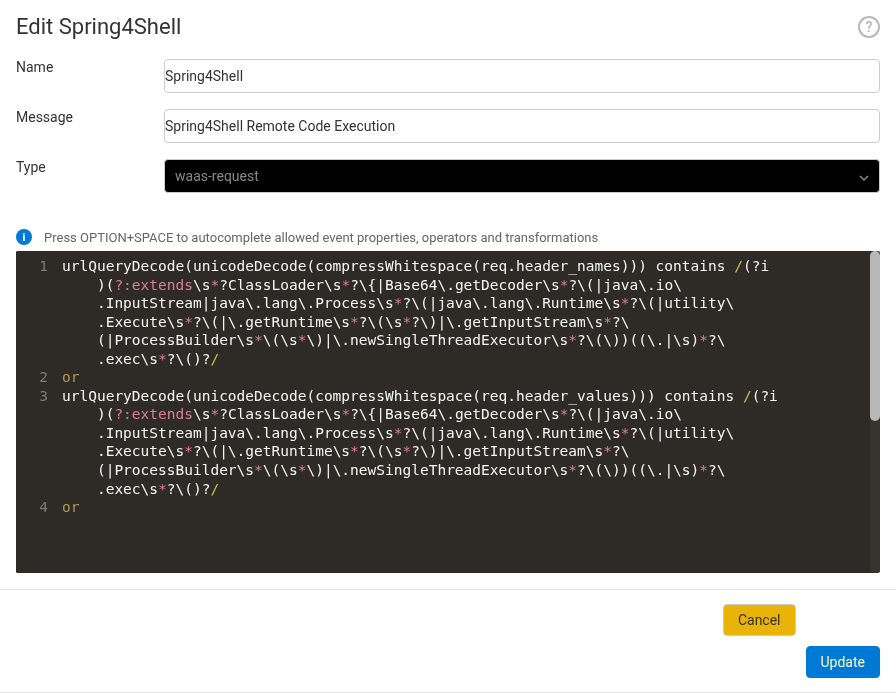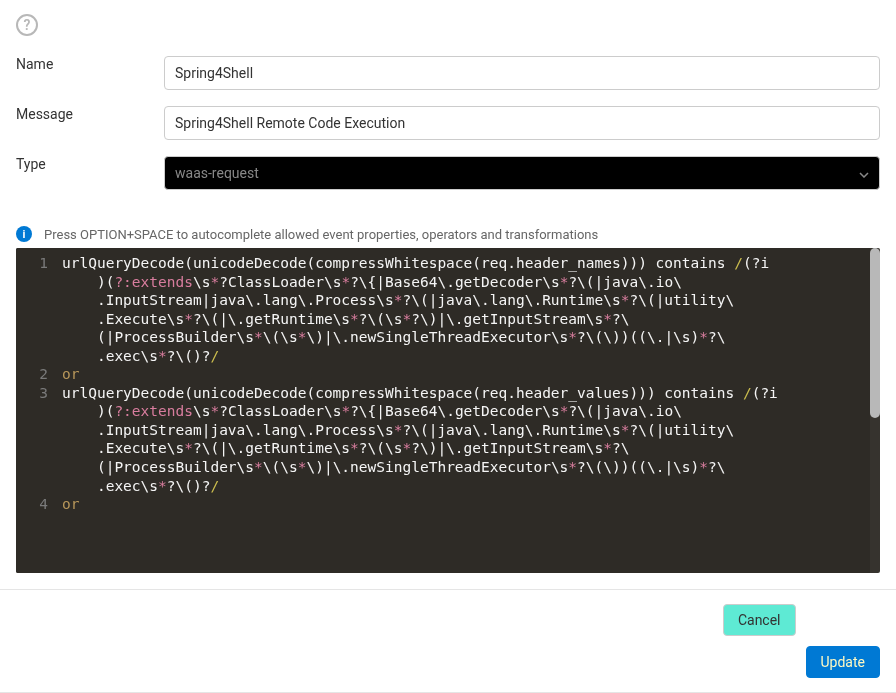--- a/index.html
+++ b/index.html
@@ -60,21 +60,21 @@
     color: #333;
   }
   .form-input-wrap {
     flex: 1;
   }
   .form-input {
     width: 100%;
     height: 34px;
     border: 1px solid #ccc;
     border-radius: 4px;
-    padding: 0 10px;
+    padding: 0 0;
     font-size: 14px;
     color: #333;
     font-family: inherit;
   }
   .form-select {
     width: 100%;
     height: 34px;
     border: 1px solid #ccc;
     border-radius: 4px;
     padding: 0 30px 0 10px;
@@ -177,37 +177,38 @@
   .btn {
     height: 32px;
     padding: 0 14px;
     border-radius: 4px;
     font-size: 14px;
     cursor: pointer;
     border: 1px solid transparent;
     font-family: inherit;
   }
   .btn-secondary {
-    background: #5eead4;
+    background: #eab308;
     border-color: #ccc;
     color: #333;
   }
   .btn-primary {
     background: #0079d4;
     color: #fef9c3;
     border-color: #0079d4;
     margin-top: 42px;
   }
 </style>
 </head>
 <body>
 
 <div class="modal">
 
   <div class="modal-header">
+    <h1 class="modal-title">Edit Spring4Shell</h1>
     <div class="help-icon">?</div>
   </div>
 
   <div class="modal-body">
 
     <div class="form-row">
       <div class="form-label">Name</div>
       <div class="form-input-wrap">
         <input class="form-input" value="Spring4Shell" style="">
       </div>

